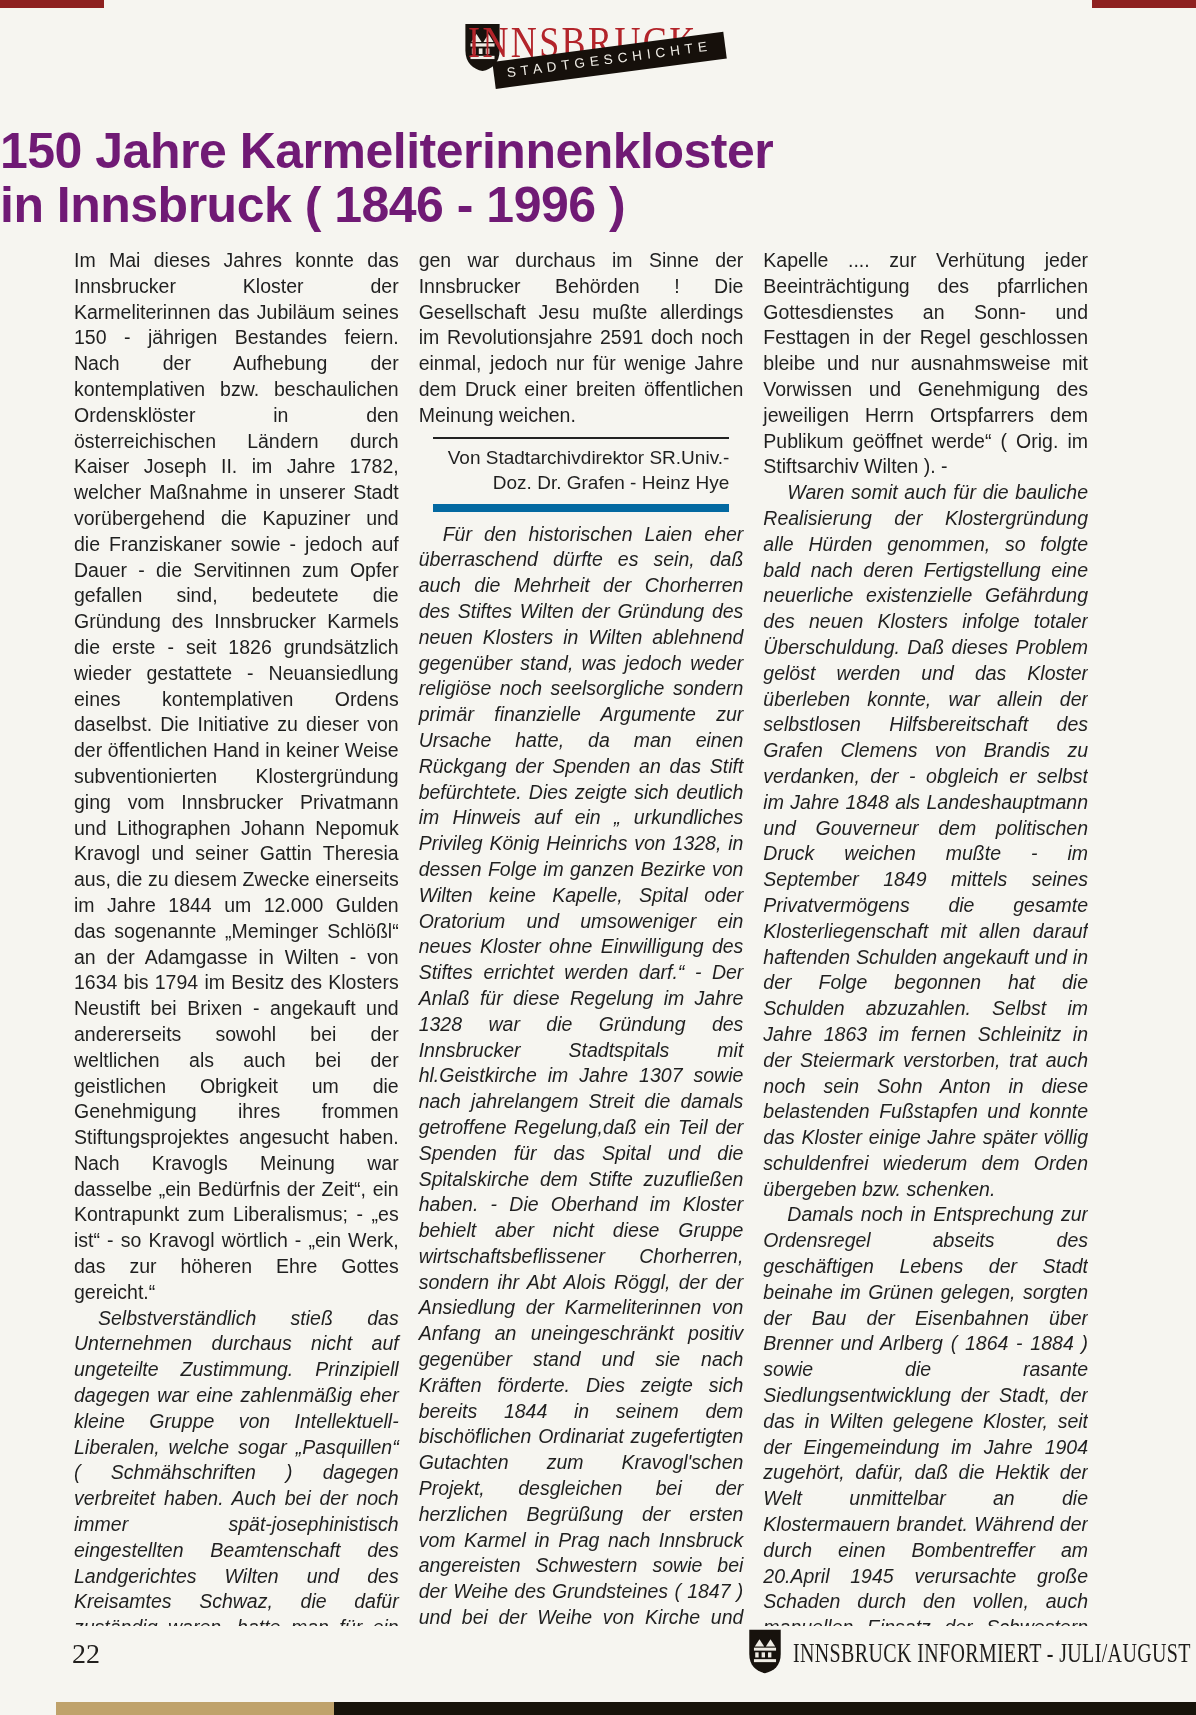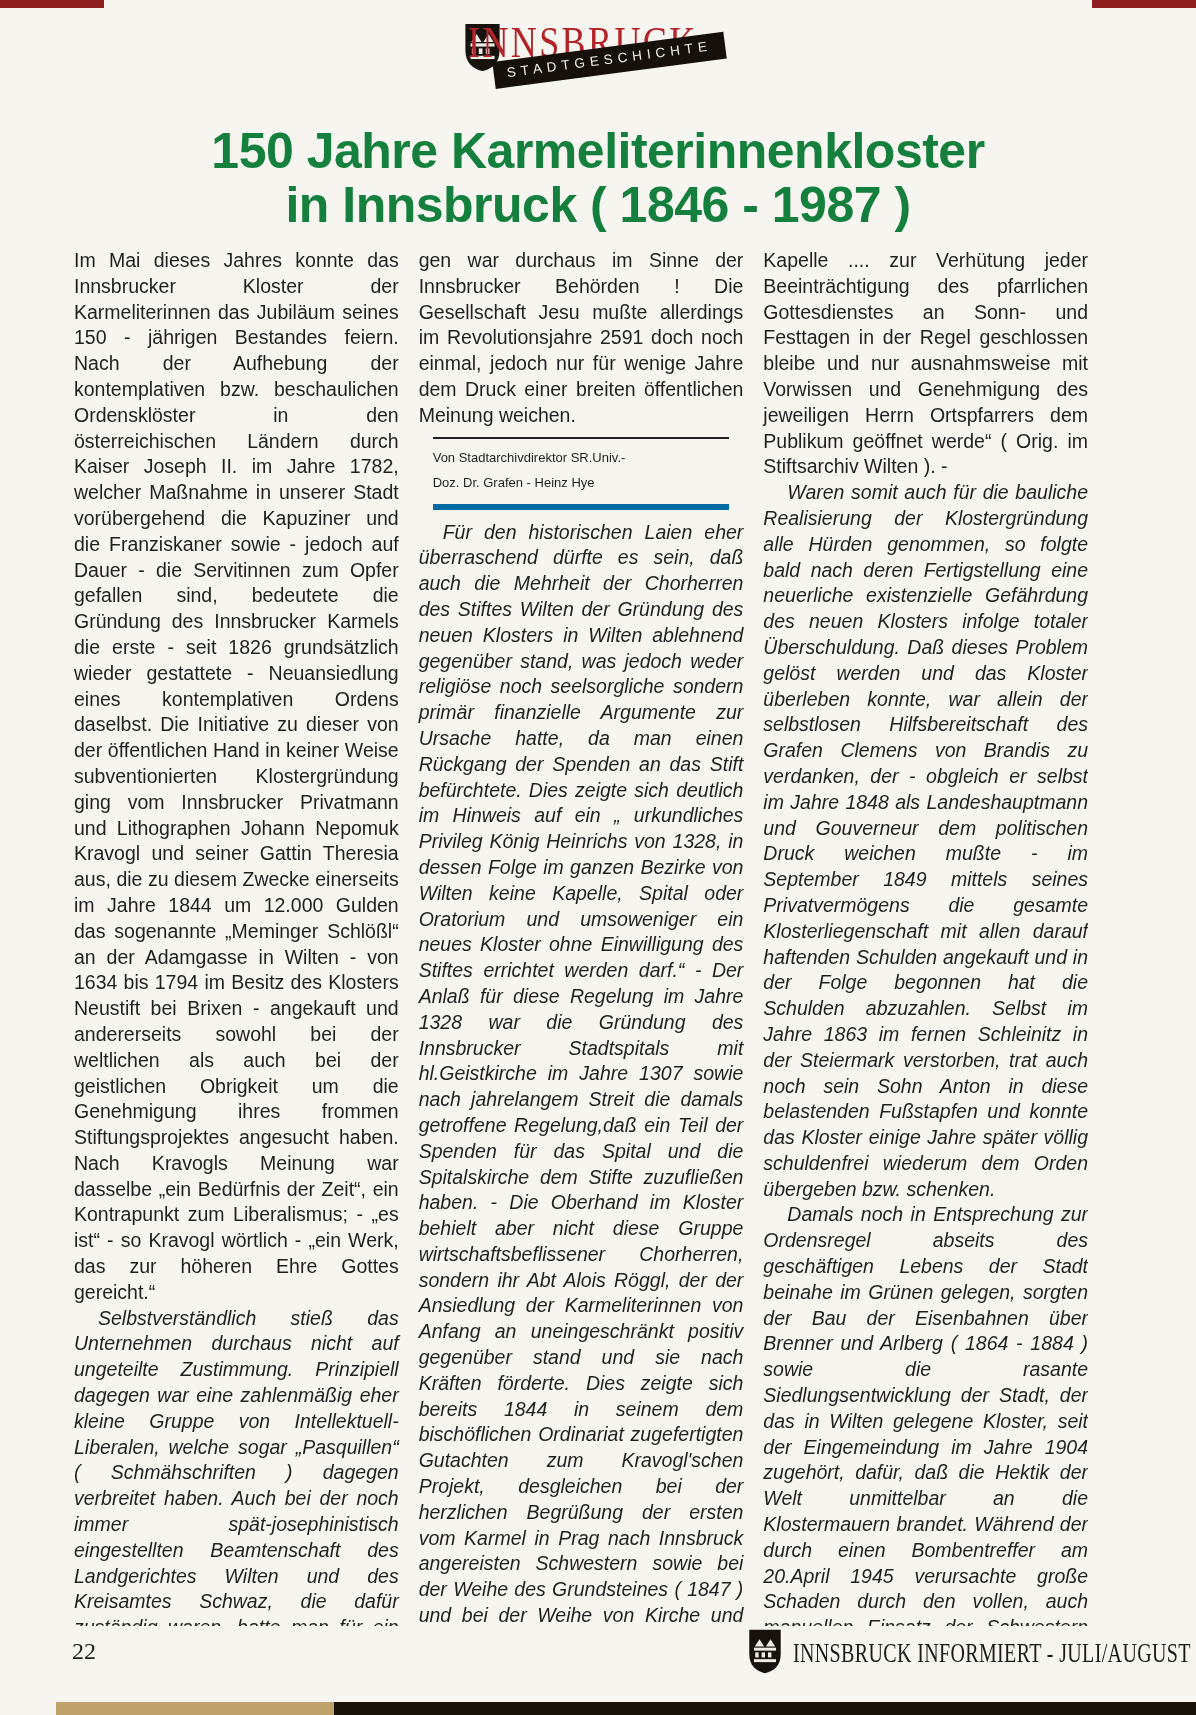--- a/index.html
+++ b/index.html
@@ -33,45 +33,45 @@
     position:absolute; left:494px; top:62px;
     background:#16100b; color:#f2efe8;
     font-size:13.5px; letter-spacing:5px; line-height:1;
     padding:6px 13px 7px; white-space:nowrap;
     transform:rotate(-7.5deg); transform-origin:left center;
   }
 
   
   .title {
     position:absolute; left:0; top:124px; width:100%;
-    text-align:center; color:#15803d;
+    color:#701a75;
     font-weight:bold; font-size:50px; line-height:54px; letter-spacing:-0.5px;
   }
 
   
   .columns {
     position:absolute; left:74px; top:248px; width:1014px; height:1378px;
     display:flex; gap:20px; overflow:hidden;
   }
   .col { width:326px; font-size:19.5px; line-height:25.8px; text-align:justify; }
   .col p { margin:0; }
   .col p.indent { text-indent:24px;font-style:italic; }
 
   .byline-box {
     margin:8px 14px 10px;
-    border-top:2px solid #222; border-bottom:6px solid #0369a1;
+    border-top:2px solid #222; border-bottom:8px solid #0369a1;
     padding:6px 0 9px;
-    text-align:left; text-indent:0;
-    font-size:13px; line-height:25px;
+    text-align:right; text-indent:0;
+    font-size:19px; line-height:25px;
   }
 
   
   .page-number {
     position:absolute; left:72px; top:1638px;
-    font-family:"Liberation Serif", serif; font-size:24px; color:#22201e;
+    font-family:"Liberation Serif", serif; font-size:28px; color:#22201e;
   }
   .foot-group {
     position:absolute; left:748px; top:1628px;
     display:flex; align-items:center; gap:11px;
   }
   .magazine-title {
     font-family:"Liberation Serif", serif; font-size:27px; color:#1c1a18;
     letter-spacing:0.5px; white-space:nowrap;
     display:inline-block; transform:scaleX(0.74); transform-origin:left center;
   }
@@ -96,21 +96,21 @@
         <rect x="23.5" y="28" width="4" height="6" fill="#efece4"></rect>
         <rect x="7" y="36" width="26" height="3.5" fill="#efece4"></rect>
       </svg>
     </span>
     <span class="wordmark">INNSBRUCK</span>
     <span class="banner">STADTGESCHICHTE</span>
   </div>
 
   <div class="title">
     <div>150 Jahre Karmeliterinnenkloster</div>
-    <div>in Innsbruck ( 1846 - 1987 )</div>
+    <div>in Innsbruck ( 1846 - 1996 )</div>
   </div>
 
   <div class="columns">
 
     <div class="col">
       <p>Im Mai dieses Jahres konnte das Innsbrucker Kloster der Karmeliterinnen das Jubiläum seines 150 - jährigen Bestandes feiern. Nach der Aufhebung der kontemplativen bzw. beschaulichen Ordensklöster in den österreichischen Ländern durch Kaiser Joseph II. im Jahre 1782, welcher Maßnahme in unserer Stadt vorübergehend die Kapuziner und die Franziskaner sowie - jedoch auf Dauer - die Servitinnen zum Opfer gefallen sind, bedeutete die Gründung des Innsbrucker Karmels die erste - seit 1826 grundsätzlich wieder gestattete - Neuansiedlung eines kontemplativen Ordens daselbst. Die Initiative zu dieser von der öffentlichen Hand in keiner Weise subventionierten Klostergründung ging vom Innsbrucker Privatmann und Lithographen Johann Nepomuk Kravogl und seiner Gattin Theresia aus, die zu diesem Zwecke einerseits im Jahre 1844 um 12.000 Gulden das sogenannte „Meminger Schlößl“ an der Adamgasse in Wilten - von 1634 bis 1794 im Besitz des Klosters Neustift bei Brixen - angekauft und andererseits sowohl bei der weltlichen als auch bei der geistlichen Obrigkeit um die Genehmigung ihres frommen Stiftungsprojektes angesucht haben. Nach Kravogls Meinung war dasselbe „ein Bedürfnis der Zeit“, ein Kontrapunkt zum Liberalismus; - „es ist“ - so Kravogl wörtlich - „ein Werk, das zur höheren Ehre Gottes gereicht.“</p>
       <p class="indent">Selbstverständlich stieß das Unternehmen durchaus nicht auf ungeteilte Zustimmung. Prinzipiell dagegen war eine zahlenmäßig eher kleine Gruppe von Intellektuell-Liberalen, welche sogar „Pasquillen“ ( Schmähschriften ) dagegen verbreitet haben. Auch bei der noch immer spät-josephinistisch eingestellten Beamtenschaft des Landgerichtes Wilten und des Kreisamtes Schwaz, die dafür zuständig waren, hatte man für ein kontemplatives Ordenshaus wenig Verständnis. Die neuerliche Berufung der 1773 ausgeladenen Jesuiten für den Bildungsbereich sowie die Heranziehung der Barmherzigen Schwestern zur Dienstleistung im Stadtspital wenige Jahre zuvor hinge-</p>
     </div>
 
     <div class="col">

